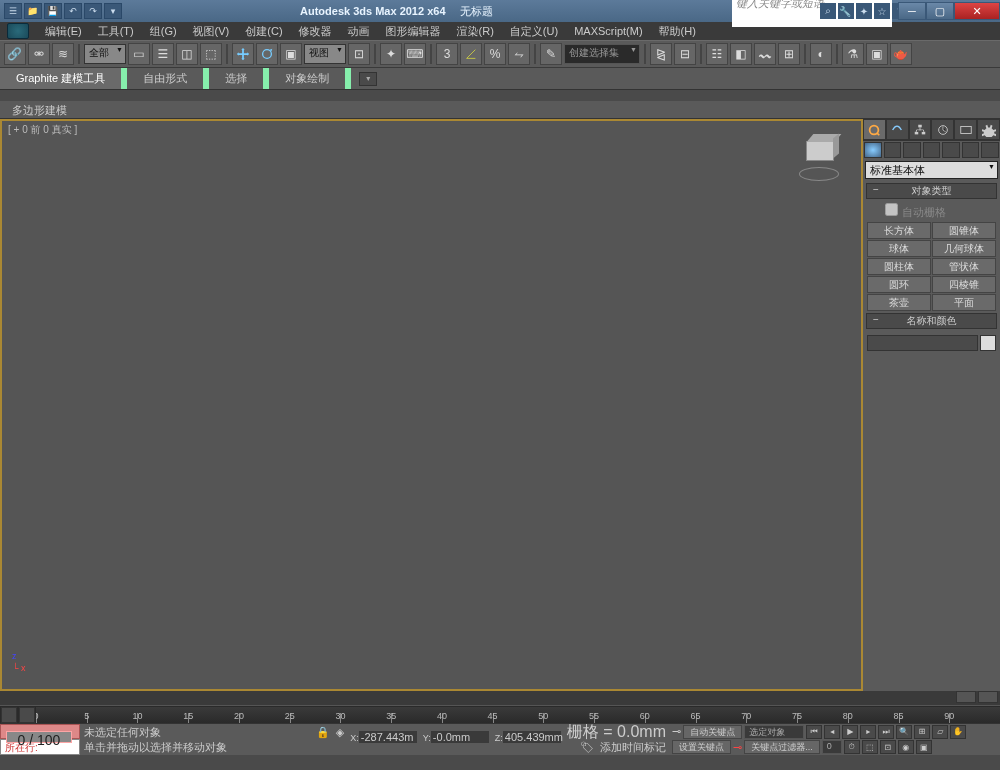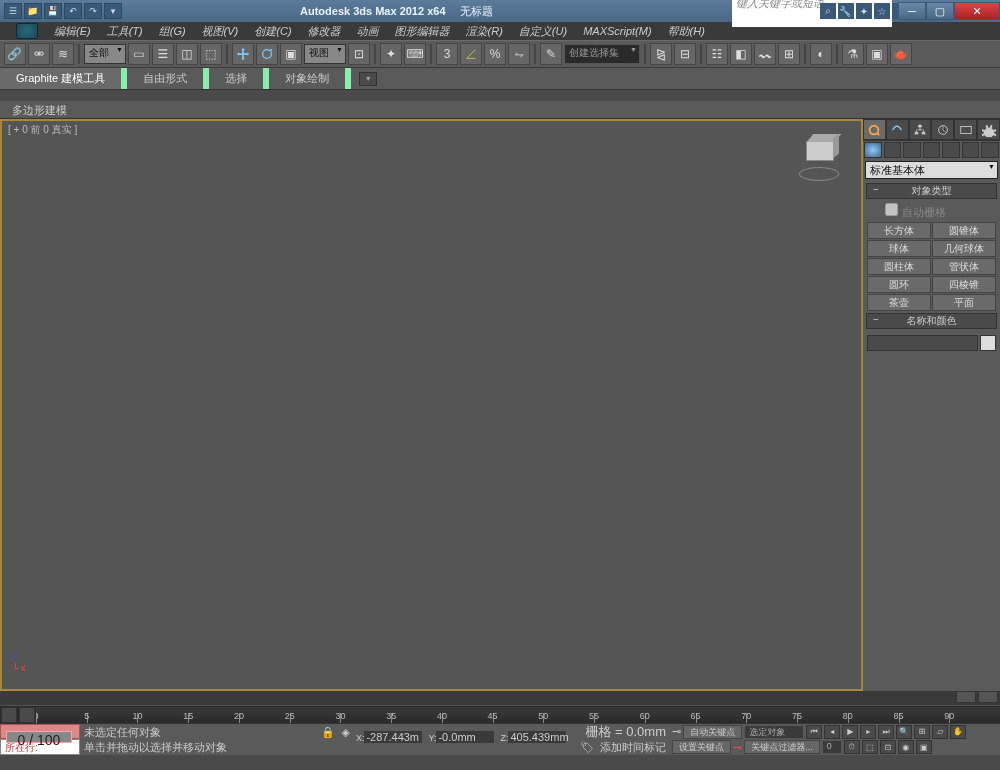--- a/index.html
+++ b/index.html
@@ -12,21 +12,21 @@
 .app-title { position:absolute; left:300px; color:#e8f4ff; font-weight:bold; }
 .doc-title { position:absolute; left:460px; color:#e8f4ff; }
 .search-box { position:absolute; right:108px; width:160px; height:31px; background:#fff; padding:0 4px; color:#888; font-style:italic; }
 .help-btns { position:absolute; right:92px; display:flex; gap:2px; }
 .help-btn { width:16px; height:16px; background:#3a5878; color:#cde; display:flex; align-items:center; justify-content:center; font-size:10px; cursor:pointer; }
 .win-btns { position:absolute; right:0; display:flex; }
 .win-btn { width:28px; height:18px; background:linear-gradient(#6a88a8,#4a6886); border:1px solid #3a5878; color:#fff; display:flex; align-items:center; justify-content:center; cursor:pointer; }
 .win-btn.close { background:linear-gradient(#d44,#a22); width:46px; }
 
 
-.menubar { height:18px; background:#3a3a3a; display:flex; align-items:center; padding:0 16px;font-style:italic; }
+.menubar { height:18px; background:#3a3a3a; display:flex; align-items:center; padding:0 7px; }
 .app-icon { width:22px; height:16px; background:radial-gradient(circle,#2a6a7a,#1a4a5a); border:1px solid #0a2a3a; border-radius:2px; margin-right:8px; }
 .menu-item { padding:1px 8px; color:#ccc; cursor:pointer; }
 
 
 .maintoolbar { height:28px; background:#5a5a5a; border-top:1px solid #6a6a6a; border-bottom:1px solid #3a3a3a; display:flex; align-items:center; padding:0 4px; gap:2px; }
 .tb-btn { width:22px; height:22px; background:#666; border:1px solid #444; display:flex; align-items:center; justify-content:center; color:#ddd; font-size:12px; cursor:pointer; }
 .tb-btn svg { width:14px; height:14px; }
 .tb-sep { width:2px; height:20px; background:#444; margin:0 2px; }
 .tb-dropdown { height:20px; background:#888; border:1px solid #333; color:#111; padding:1px 16px 1px 4px; font-size:10px; position:relative; cursor:pointer; }
 .tb-dropdown::after { content:"▼"; position:absolute; right:2px; font-size:7px; }
@@ -87,21 +87,21 @@
 
 
 .status-area { display:flex; height:32px; background:#5a5a5a; border-top:1px solid #333; }
 .status-left { width:80px; display:flex; flex-direction:column; }
 .status-left .box1 { height:16px; background:#d88; border:1px solid #a55; }
 .status-left .box2 { height:16px; background:#fff; color:#c33; font-size:10px; padding:1px 4px; border:1px solid #888; }
 .status-mid { flex:1; display:flex; flex-direction:column; }
 .status-row { height:16px; display:flex; align-items:center; gap:6px; color:#ccc; padding:0 4px; }
 .coord { color:#ccc; font-size:9px;margin-top:9px; }
 .coord-val { background:#3a3a3a; padding:0 2px; width:58px; display:inline-block; }
-.grid-txt { color:#ccc; font-size:13px;margin-left:13px; }
+.grid-txt { color:#ccc; font-size:16px; }
 .status-right { width:330px; display:flex; flex-direction:column; }
 .sr-row { height:16px; display:flex; align-items:center; gap:2px; padding:0 2px; }
 .sr-btn { height:14px; padding:0 6px; background:#666; border:1px solid #444; color:#ccc; font-size:9px; cursor:pointer; }
 .sr-field { height:14px; background:#3a3a3a; border:1px solid #555; color:#aaa; padding:0 4px; font-size:9px; }
 .play-btn { width:16px; height:14px; background:#4a4a4a; border:1px solid #333; display:flex; align-items:center; justify-content:center; color:#ccc; font-size:8px; }
 </style>
 </head>
 <body>
 
 <div class="titlebar">

